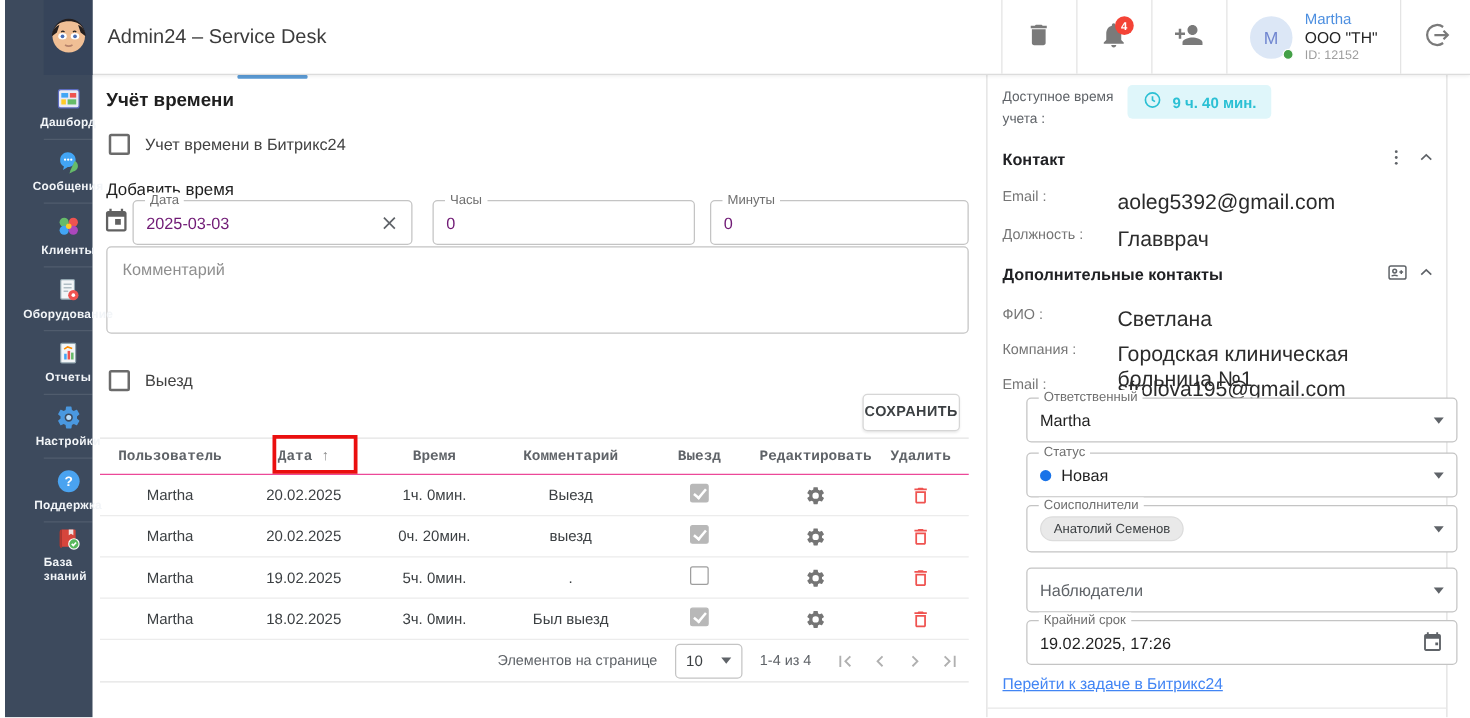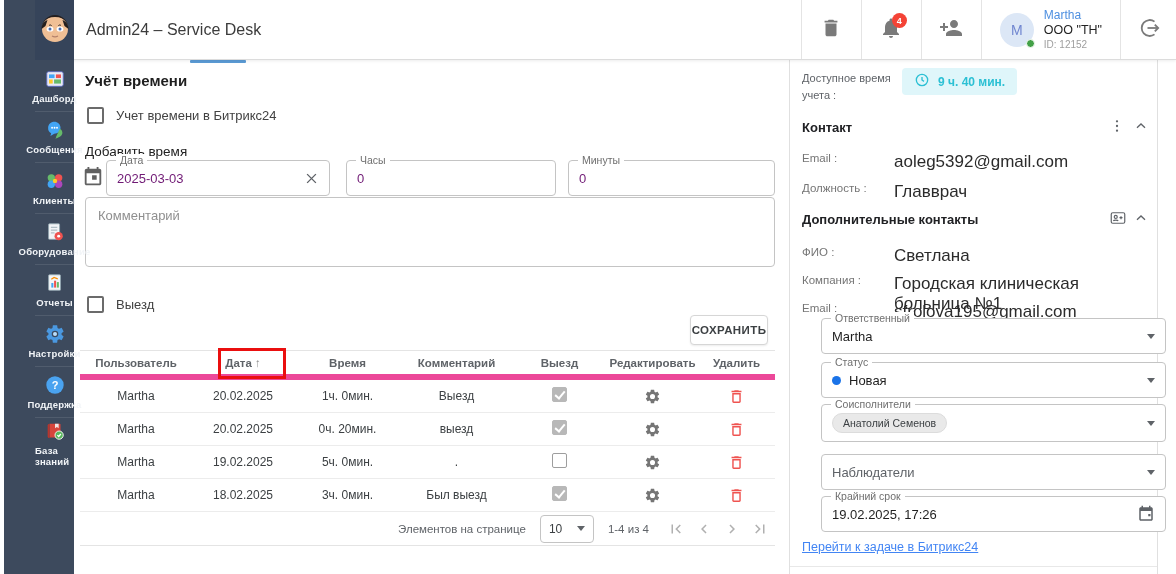--- a/index.html
+++ b/index.html
@@ -58,21 +58,21 @@
                  resize:none; font-family:inherit; font-size:13px; color:#1f1f1f; padding:10px 12px; outline:none; }
   .comment-box::placeholder { color:#8f8f8f; }
 
   .save-btn { position:absolute; left:620px; top:255px; width:78px; height:30px; background:#fff; border:1px solid #d6d6d6;
               border-radius:4px; font-size:11.5px; font-weight:bold; color:#3c4043; letter-spacing:.4px; cursor:pointer;
               box-shadow:0 1px 2px rgba(0,0,0,.08); font-family:inherit; }
 
   
   .ttable { position:absolute; left:10px; top:290px; width:695px; }
   .trow { display:grid; grid-template-columns:112px 102px 107px 111px 95px 91px 77px; align-items:center; }
-  .thead { height:30px; border-top:1px solid #e4e4e4; border-bottom:6px solid #ec4899; }
+  .thead { height:30px; border-top:1px solid #e4e4e4; border-bottom:1px solid #ec4899;font-family:Liberation Mono, monospace; }
   .th { font-size:11.5px; font-weight:bold; color:#5f6368; text-align:center; }
   .tbody-row { height:33px; border-bottom:1px solid #ececec; }
   .td { font-size:12px; color:#3c4043; text-align:center; }
   .cb-table { width:15px; height:15px; border:1px solid #9e9e9e; border-radius:2px; background:#fff; display:inline-block; position:relative; cursor:pointer; }
   .cb-table.checked { background:#b8b8b8; border-color:#b8b8b8; }
   .cb-table.checked::after { content:""; position:absolute; left:4px; top:1px; width:4px; height:8px;
                              border-right:2px solid #fff; border-bottom:2px solid #fff; transform:rotate(40deg); }
   .icon-btn { background:none; border:none; cursor:pointer; display:inline-flex; vertical-align:middle; }
   .annotation-box { position:absolute; left:148px; top:288px; width:68px; height:31px; border:3px solid #ea0f0f; z-index:3; pointer-events:none; }
 

